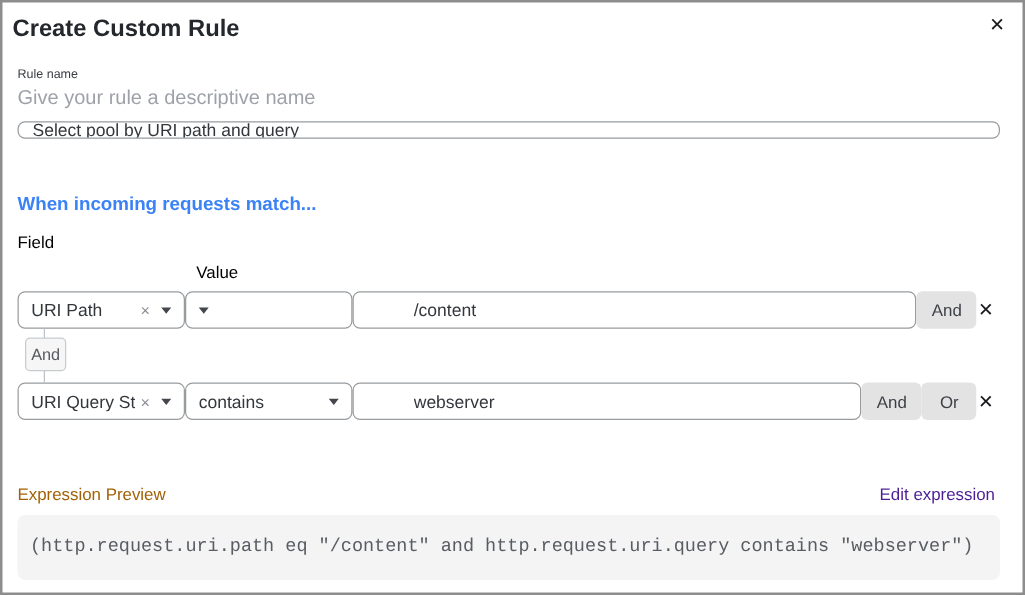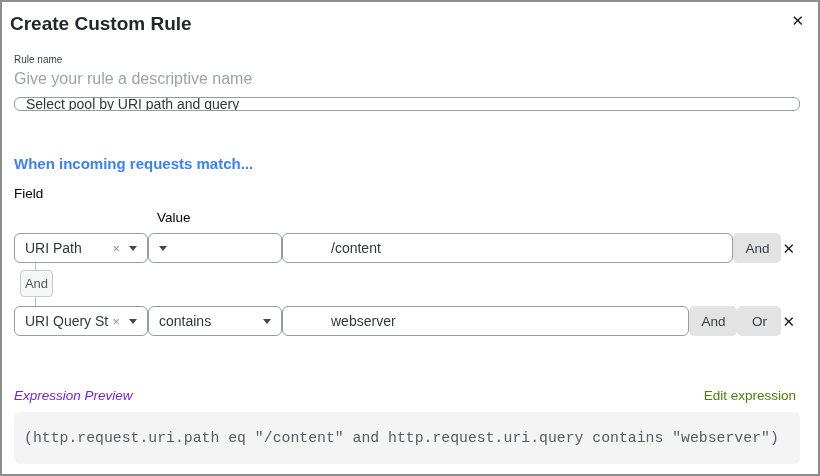--- a/index.html
+++ b/index.html
@@ -44,22 +44,22 @@
   }
   .row-delete{background:none;border:none;font-size:15px;font-weight:700;color:#17191c;cursor:pointer;padding:0 1px;font-family:inherit;line-height:1;}
   .connector{position:relative;height:43px;margin-left:12px;}
   .connector-line{position:absolute;left:21px;top:0;height:43px;width:1px;background:#bec2c6;}
   .connector-badge{
     position:absolute;left:6px;top:7px;box-sizing:border-box;width:33px;height:27px;
     background:#f6f6f6;border:1px solid #c8cbce;border-radius:4px;
     display:flex;align-items:center;justify-content:center;font-size:13px;color:#55595e;
   }
   .expr-head{margin:52px 22px 0 12px;display:flex;justify-content:space-between;align-items:baseline;font-size:13.5px;}
-  .expr-label{color:#6d28d9;font-style:italic;}
-  .expr-link{color:#4d7c0f;text-decoration:none;cursor:pointer;font-size:13.5px;}
+  .expr-label{color:#a16207;}
+  .expr-link{color:#4c1d95;text-decoration:none;cursor:pointer;font-size:13.5px;}
   .code-box{
     margin:9px 22px 0 12px;box-sizing:border-box;width:786px;background:#f4f4f5;border-radius:6px;
     padding:18px 10px;font-family:"Liberation Mono","DejaVu Sans Mono",monospace;
     font-size:14.8px;line-height:16px;color:#595d62;white-space:nowrap;overflow:hidden;
   }
 </style>
 </head>
 <body>
 
 <div class="dialog">

